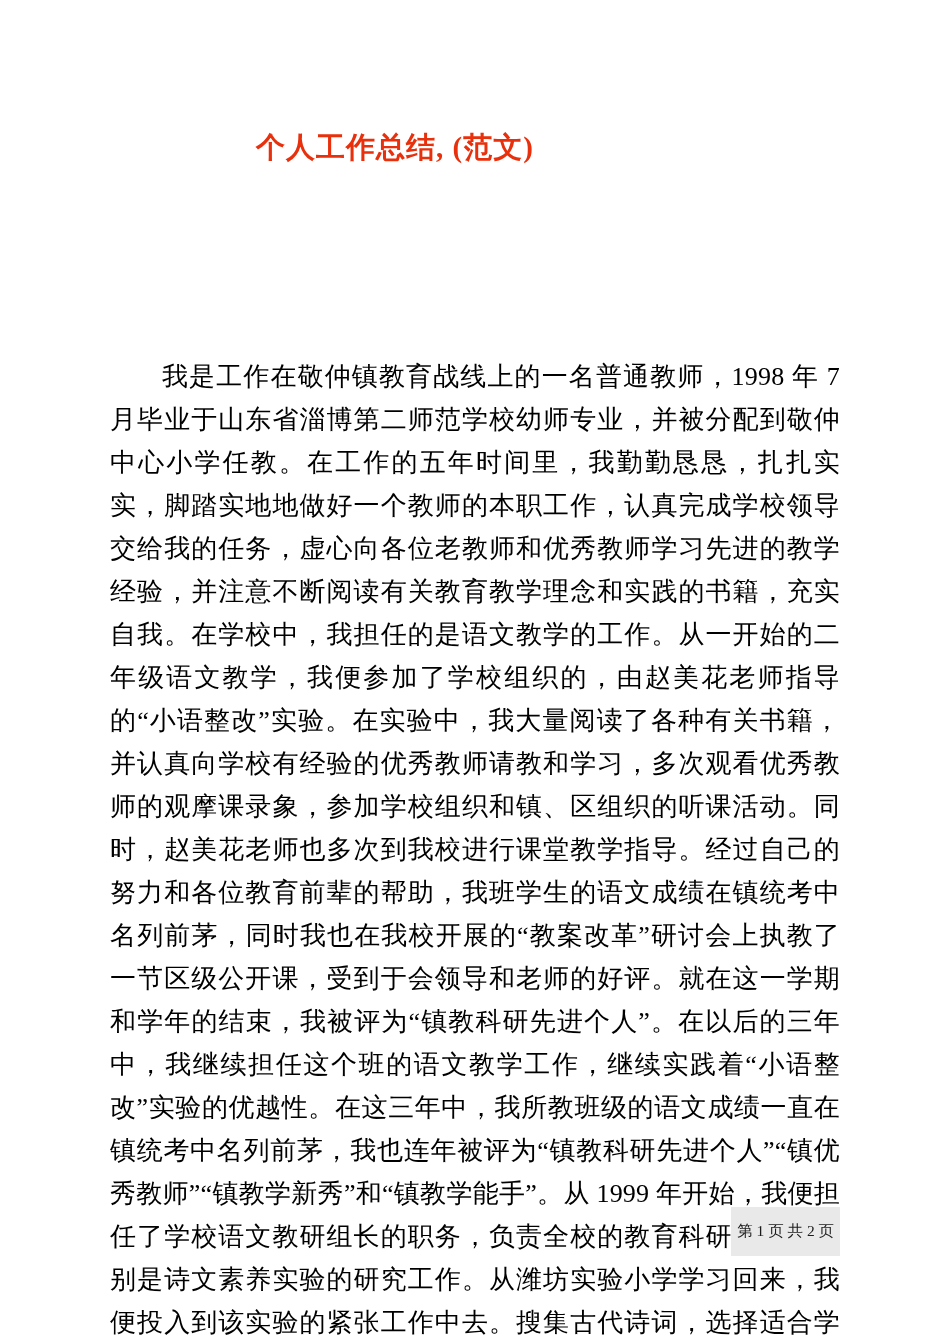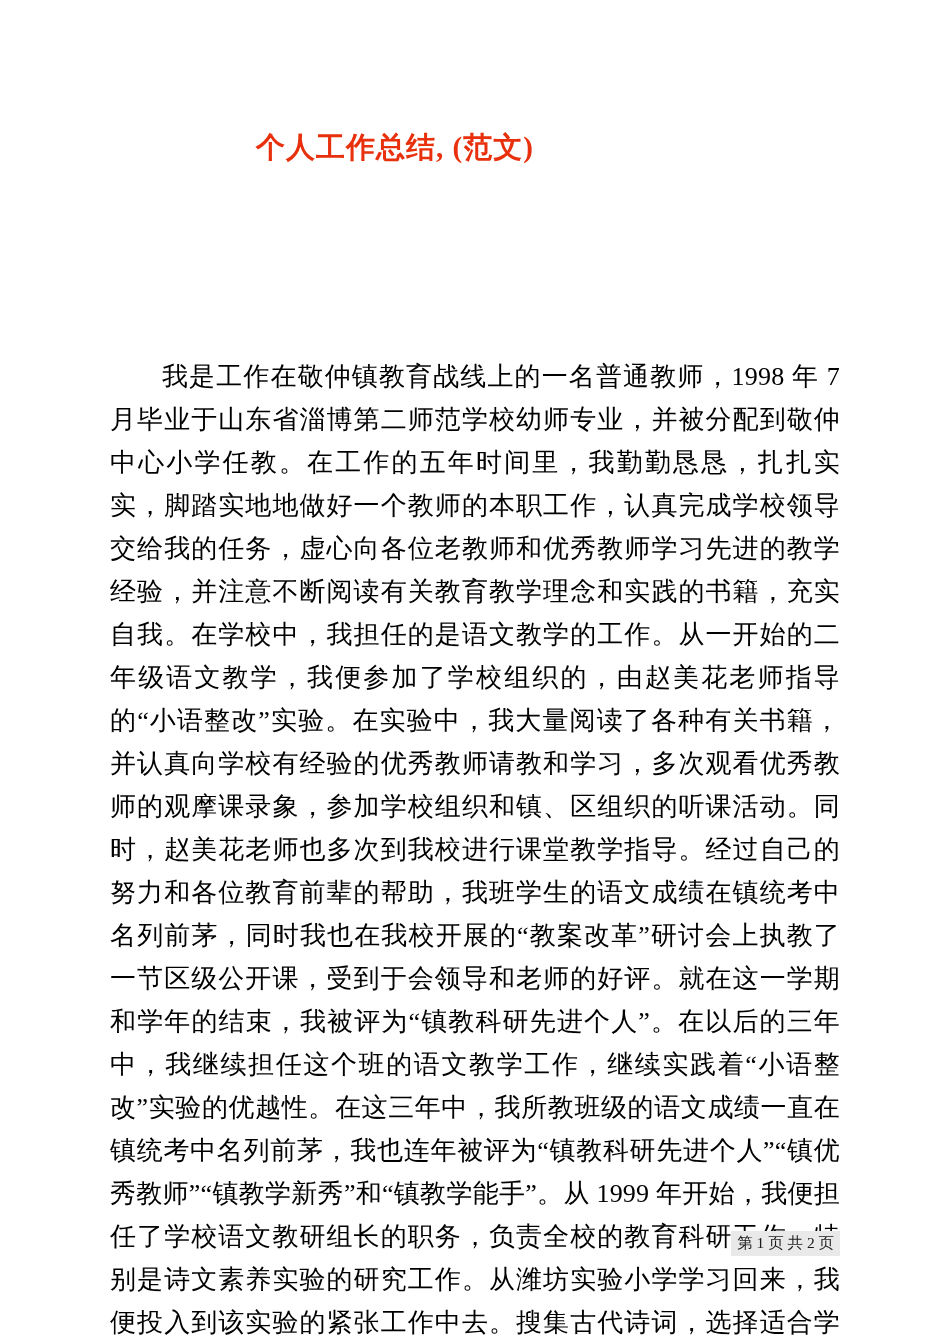--- a/index.html
+++ b/index.html
@@ -49,21 +49,21 @@
     margin: 0;
     font-family: "Liberation Serif", "DejaVu Serif", serif;
   }
   .footer {
     position: absolute;
     bottom: 88px;
     right: 110px;
     font-size: 15.5px;
     color: #1a1a1a;
     background: #e9e9e9;
-    padding: 2px 6px;
+    padding: 14px 6px;
     font-family: "Liberation Serif", "DejaVu Serif", serif;
     white-space: nowrap;
   }
 </style>
 </head>
 <body>
 
 <div class="page">
 
   <div class="doc-title">个人工作总结, (范文)</div>

